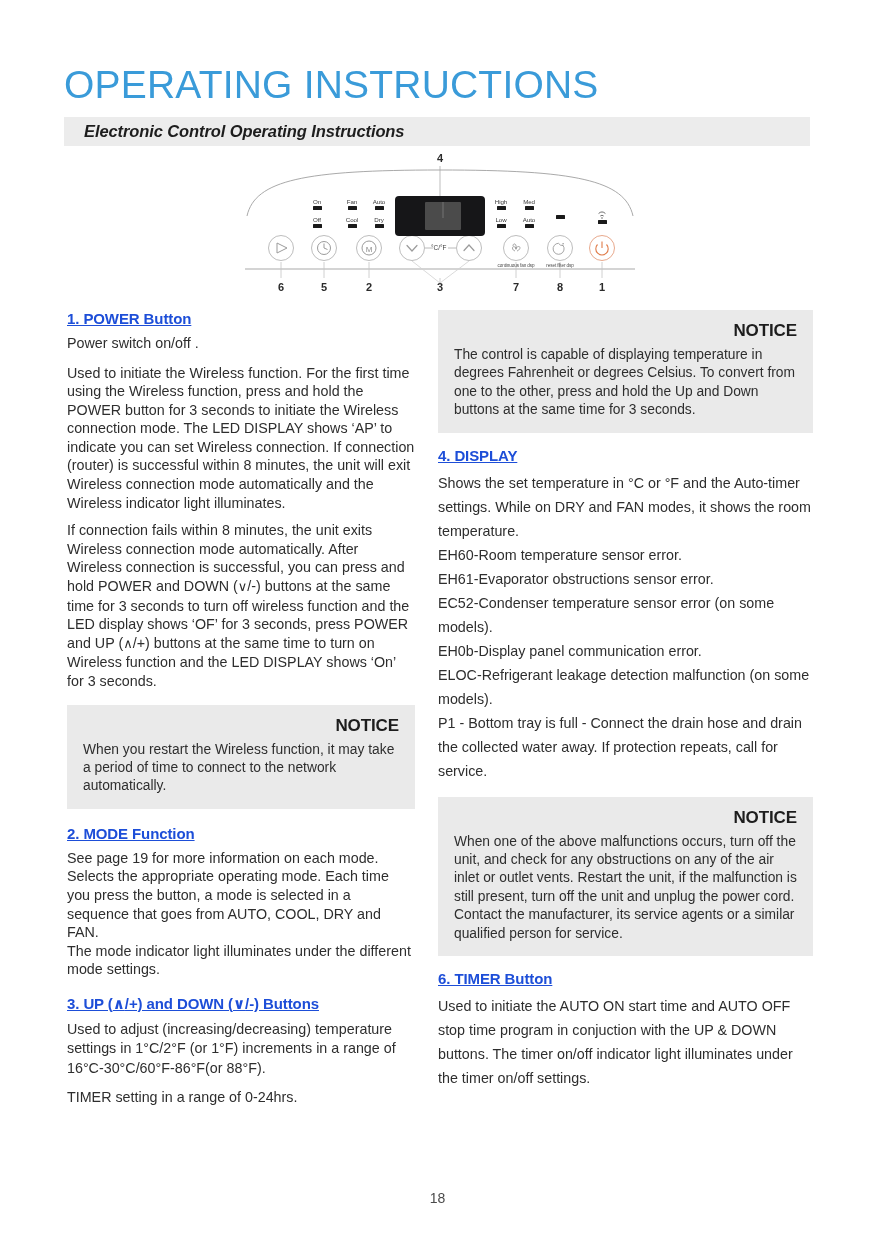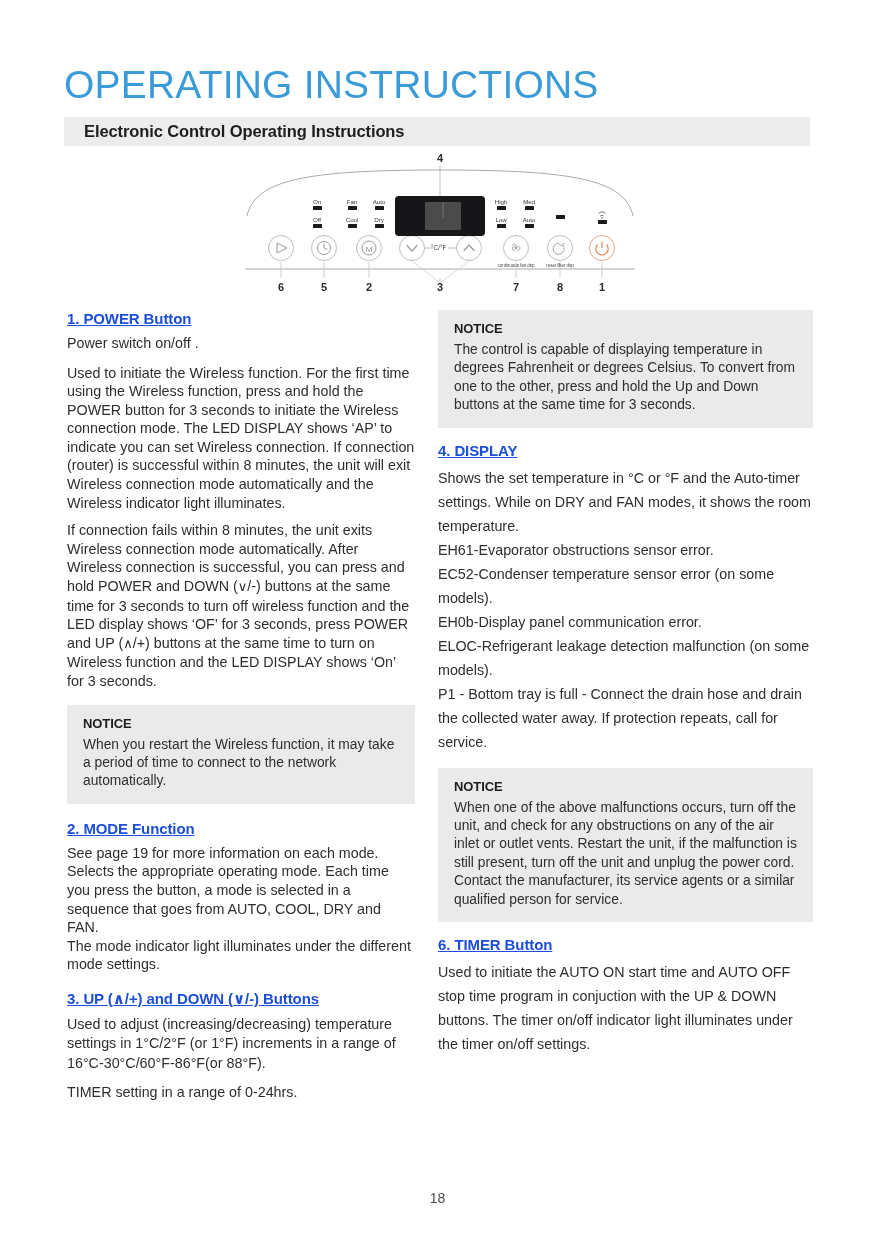--- a/index.html
+++ b/index.html
@@ -44,20 +44,21 @@
   }
   .section-bar-label {
     position: absolute;
     left: 20px;
     top: 5px;
     font-size: 16.5px;
     font-weight: bold;
     color: #1d1d1d;
     letter-spacing: -0.1px;
     white-space: nowrap;
+    font-style: italic;
   }
 
   
   .panel-wrap {
     position: absolute;
     left: 245px;
     top: 152px;
     width: 390px;
     height: 152px;
   }
@@ -162,25 +163,26 @@
   p.body.loose { line-height: 24px; margin-bottom: 0px; }
   p.body.nogap { margin-bottom: 0; }
 
   .notice {
     background: #eaeaea;
     padding: 11px 16px 13px 16px;
     margin: 14px 0 16px 0;
   }
   .notice.right-n { margin: 0 0 10px 0; }
   .notice-title {
-    font-size: 13px;
+    font-size: 17px;
     font-weight: bold;
     color: #1d1d1d;
     margin: 0 0 5px 0;
     letter-spacing: -0.1px;
+    text-align: right;
   }
   .notice p {
     font-size: 13.8px;
     line-height: 18.4px;
     margin: 0;
     color: #2e2e2e;
   }
   .glyph {
     font-family: "DejaVu Sans", sans-serif;
     font-size: 13px;
@@ -365,20 +367,21 @@
 
   <div class="col-right">
 
     <div class="notice right-n" style="margin-bottom:14px;">
       <div class="notice-title">NOTICE</div>
       <p>The control is capable of displaying temperature in degrees Fahrenheit or degrees Celsius. To convert from one to the other, press and hold the Up and Down buttons at the same time for 3 seconds.</p>
     </div>
 
     <h3 class="sub">4. DISPLAY</h3>
     <p class="body loose">Shows the set temperature in °C or °F and the Auto-timer settings. While on DRY and FAN modes, it shows the room temperature.</p>
+    <p class="body loose">EH60-Room temperature sensor error.</p>
     <p class="body loose">EH61-Evaporator obstructions sensor error.</p>
     <p class="body loose">EC52-Condenser temperature sensor error (on some models).</p>
     <p class="body loose">EH0b-Display panel communication error.</p>
     <p class="body loose">ELOC-Refrigerant leakage detection malfunction (on some models).</p>
     <p class="body loose" style="margin-bottom:14px;">P1 - Bottom tray is full - Connect the drain hose and drain the collected water away. If protection repeats, call for service.</p>
 
     <div class="notice right-n" style="margin-bottom:14px;">
       <div class="notice-title">NOTICE</div>
       <p>When one of the above malfunctions occurs, turn off the unit, and check for any obstructions on any of the air inlet or outlet vents. Restart the unit, if the malfunction is still present, turn off the unit and unplug the power cord.</p>
       <p>Contact the manufacturer, its service agents or a similar qualified person for service.</p>

